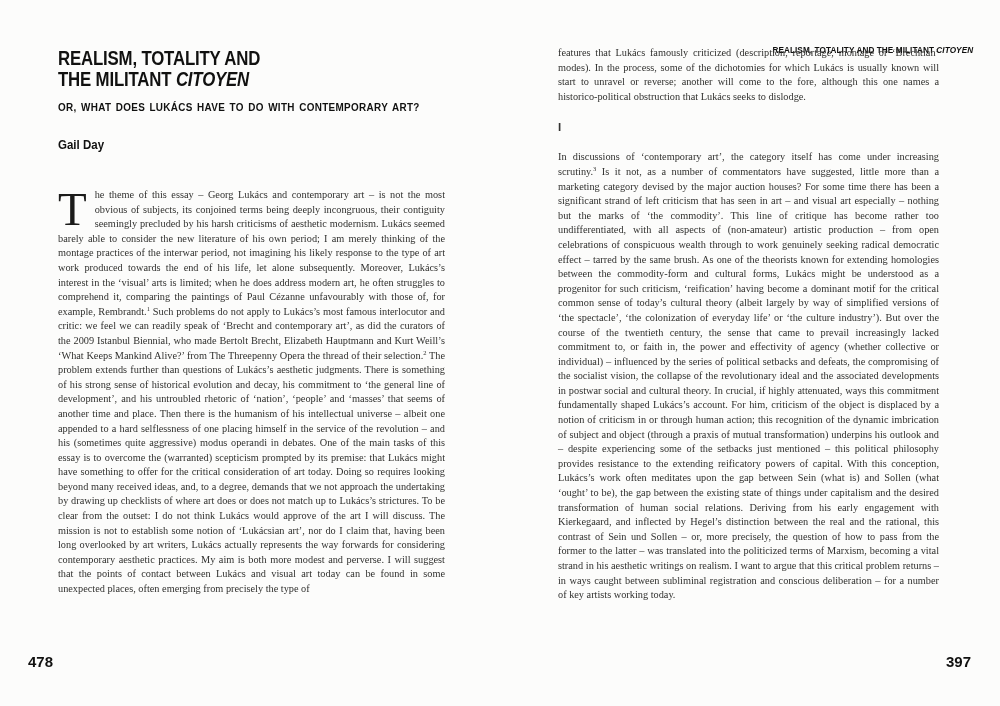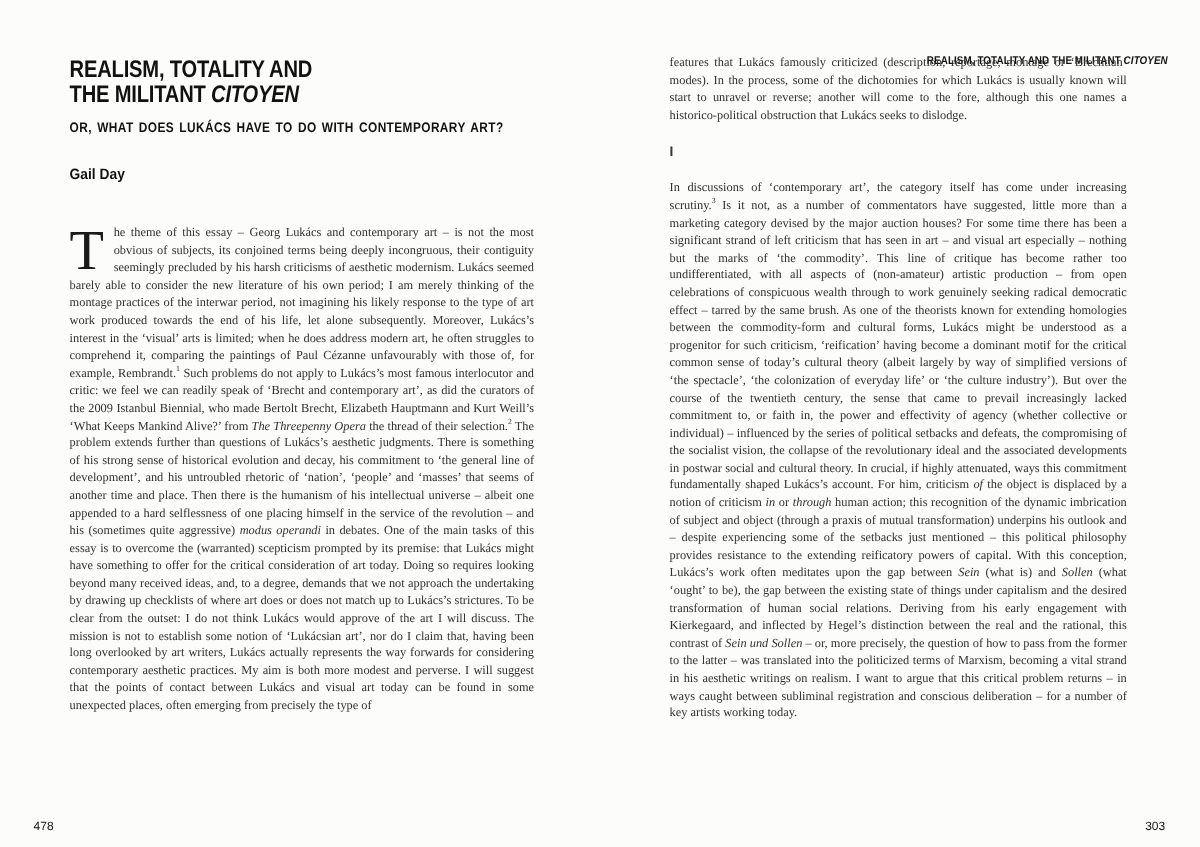--- a/index.html
+++ b/index.html
@@ -66,21 +66,21 @@
   }
   .lead-para { margin-top: 36px; }
   .dropcap {
     float: left;
     font-family: "Liberation Serif", serif;
     font-size: 47px;
     line-height: 36px;
     padding: 3px 8px 0 0;
     color: #1b1b1a;
   }
-  .it { font-style: italic; }
+  .it { }
   sup { font-size: 6.5px; line-height: 0; vertical-align: super; }
   
   .col-right {
     position: absolute;
     left: 558px; top: 46px;
     width: 381px;
   }
   .running-header {
     position: absolute;
     right: 27px; top: 45px;
@@ -99,24 +99,24 @@
     margin: 17px 0 0 0;
     font-family: "Liberation Sans", sans-serif;
     font-weight: 700;
     font-size: 11.5px;
     color: #333331;
   }
   .para2 { margin-top: 17px; }
   
   .pagenum {
     position: absolute;
-    bottom: 11px;
+    bottom: 36px;
     font-family: "Liberation Sans", sans-serif;
-    font-weight: 400;
-    font-size: 10px;
+    font-weight: 700;
+    font-size: 15px;
     color: #111110;
   }
   .pagenum-left  { left: 28px; }
   .pagenum-right { right: 29px; }
 </style>
 </head>
 <body>
 
 <div class="spread">
 
@@ -134,14 +134,14 @@
 
   <div class="col-right">
     <p class="body-text para1"><span>features that Lukács famously criticized (description, reportage, montage or ‘Brechtian’ modes). In the process, some of the dichotomies for which Lukács is usually known will start to unravel or reverse; another will come to the fore, although this one names a historico-political obstruction that Lukács seeks to dislodge.</span></p>
 
     <div class="section-heading">I</div>
 
     <p class="body-text para2"><span>In discussions of ‘contemporary art’, the category itself has come under increasing scrutiny.</span><sup>3</sup><span> Is it not, as a number of commentators have suggested, little more than a marketing category devised by the major auction houses? For some time there has been a significant strand of left criticism that has seen in art – and visual art especially – nothing but the marks of ‘the commodity’. This line of critique has become rather too undifferentiated, with all aspects of (non-amateur) artistic production – from open celebrations of conspicuous wealth through to work genuinely seeking radical democratic effect – tarred by the same brush. As one of the theorists known for extending homologies between the commodity-form and cultural forms, Lukács might be understood as a progenitor for such criticism, ‘reification’ having become a dominant motif for the critical common sense of today’s cultural theory (albeit largely by way of simplified versions of ‘the spectacle’, ‘the colonization of everyday life’ or ‘the culture industry’). But over the course of the twentieth century, the sense that came to prevail increasingly lacked commitment to, or faith in, the power and effectivity of agency (whether collective or individual) – influenced by the series of political setbacks and defeats, the compromising of the socialist vision, the collapse of the revolutionary ideal and the associated developments in postwar social and cultural theory. In crucial, if highly attenuated, ways this commitment fundamentally shaped Lukács’s account. For him, criticism </span><span class="it">of</span><span> the object is displaced by a notion of criticism </span><span class="it">in</span><span> or </span><span class="it">through</span><span> human action; this recognition of the dynamic imbrication of subject and object (through a praxis of mutual transformation) underpins his outlook and – despite experiencing some of the setbacks just mentioned – this political philosophy provides resistance to the extending reificatory powers of capital. With this conception, Lukács’s work often meditates upon the gap between </span><span class="it">Sein</span><span> (what is) and </span><span class="it">Sollen</span><span> (what ‘ought’ to be), the gap between the existing state of things under capitalism and the desired transformation of human social relations. Deriving from his early engagement with Kierkegaard, and inflected by Hegel’s distinction between the real and the rational, this contrast of </span><span class="it">Sein und Sollen</span><span> – or, more precisely, the question of how to pass from the former to the latter – was translated into the politicized terms of Marxism, becoming a vital strand in his aesthetic writings on realism. I want to argue that this critical problem returns – in ways caught between subliminal registration and conscious deliberation – for a number of key artists working today.</span></p>
   </div>
 
   <div class="pagenum pagenum-left">478</div>
-  <div class="pagenum pagenum-right">303</div>
+  <div class="pagenum pagenum-right">397</div>
 </div>
 
 </body></html>

